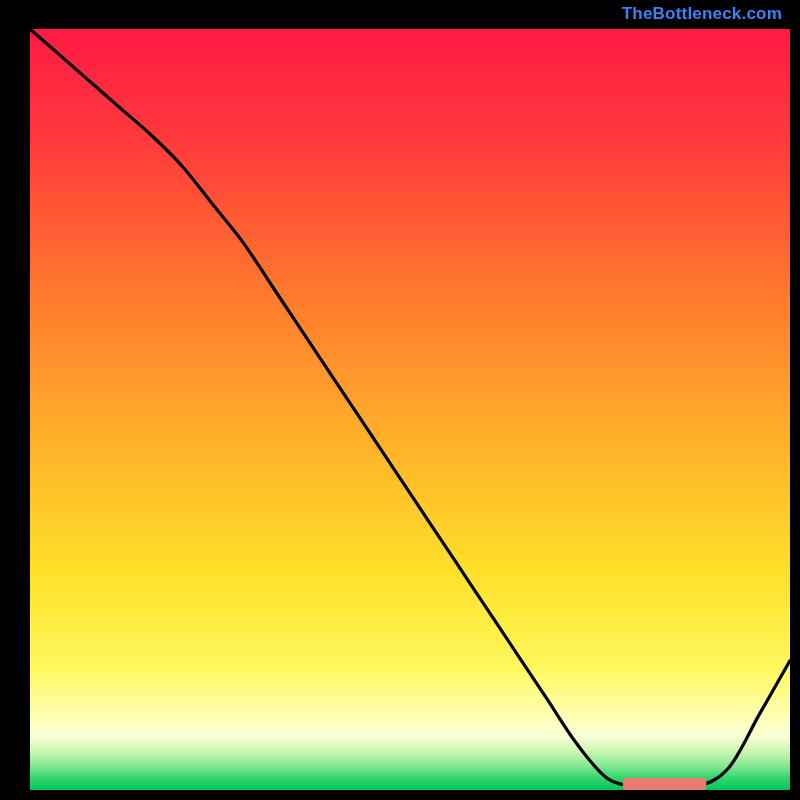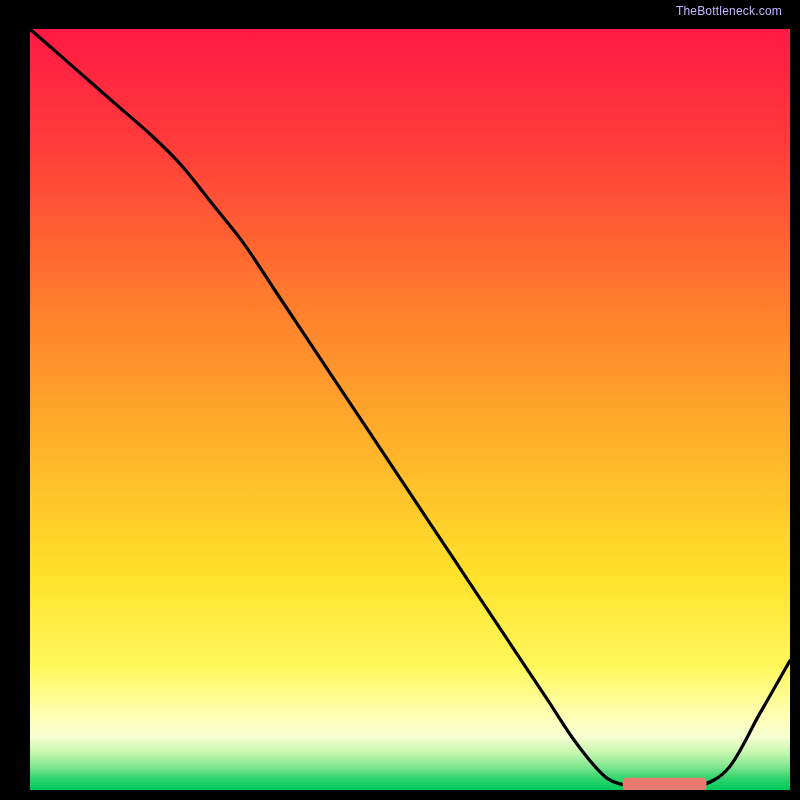--- a/index.html
+++ b/index.html
@@ -14,23 +14,23 @@
   .stage {
     position: relative;
     width: 800px;
     height: 800px;
     background: #000;
   }
   .watermark {
     position: absolute;
     top: 4px;
     right: 18px;
-    color: #c4b5fd;
-    font-size: 12px;
-    font-weight: 400;
+    color: #3b82f6;
+    font-size: 17px;
+    font-weight: 700;
     letter-spacing: 0.2px;
     user-select: none;
   }
   svg.plot {
     position: absolute;
     left: 0;
     top: 0;
     width: 800px;
     height: 800px;
   }

